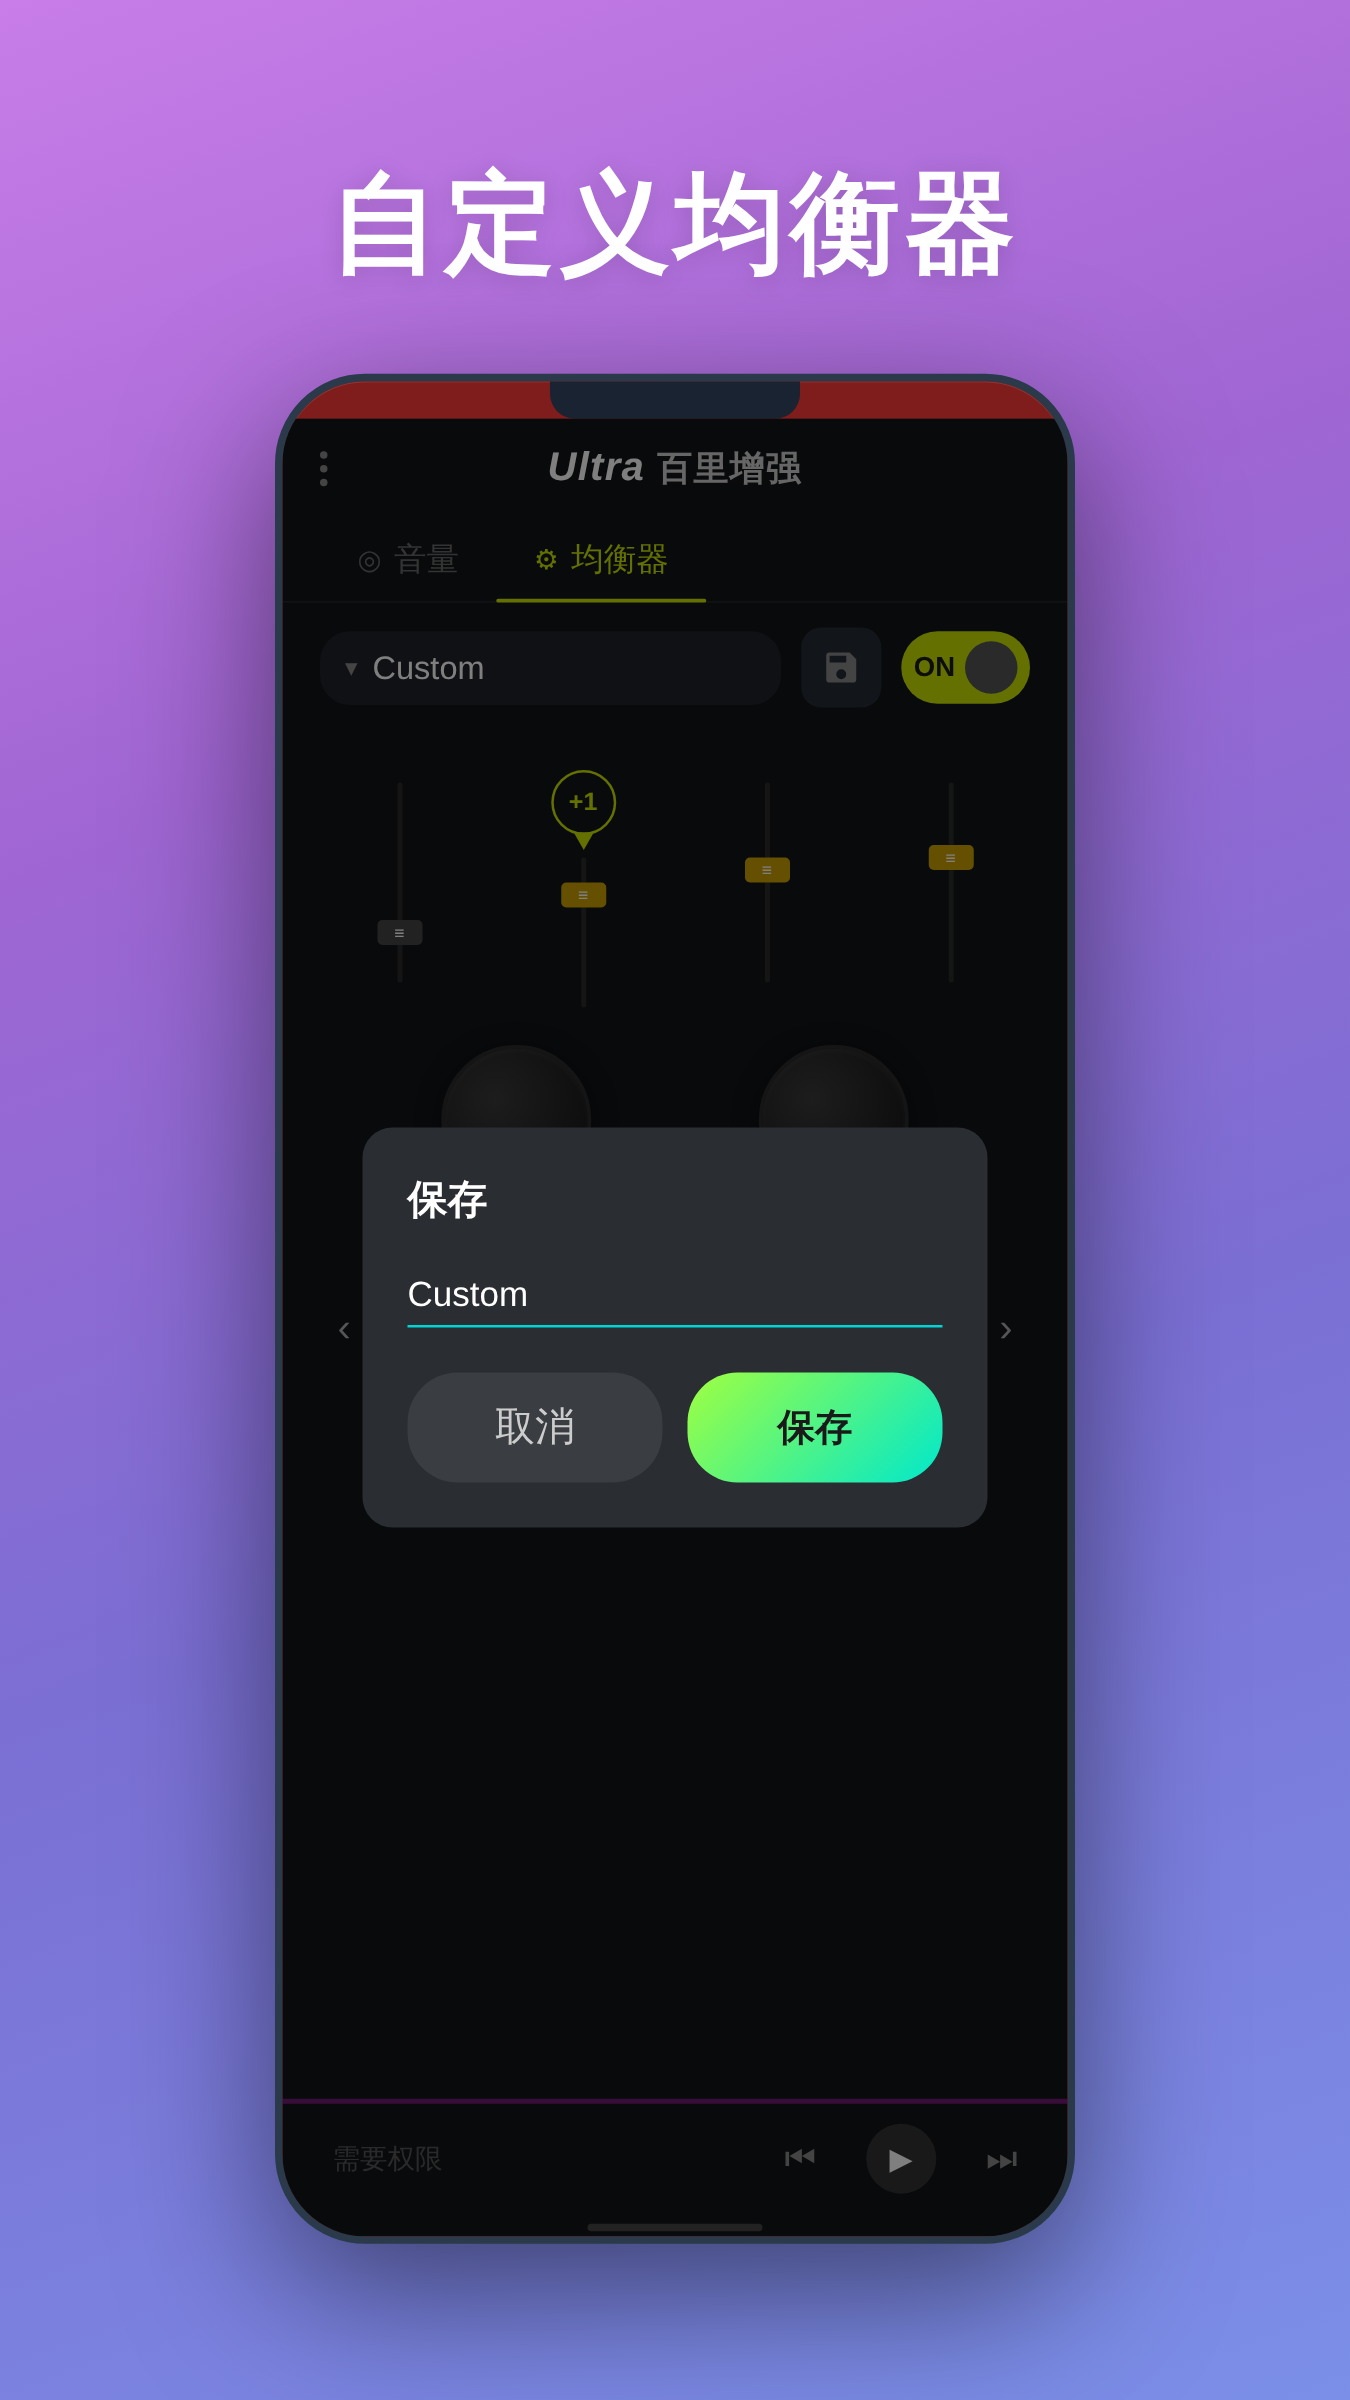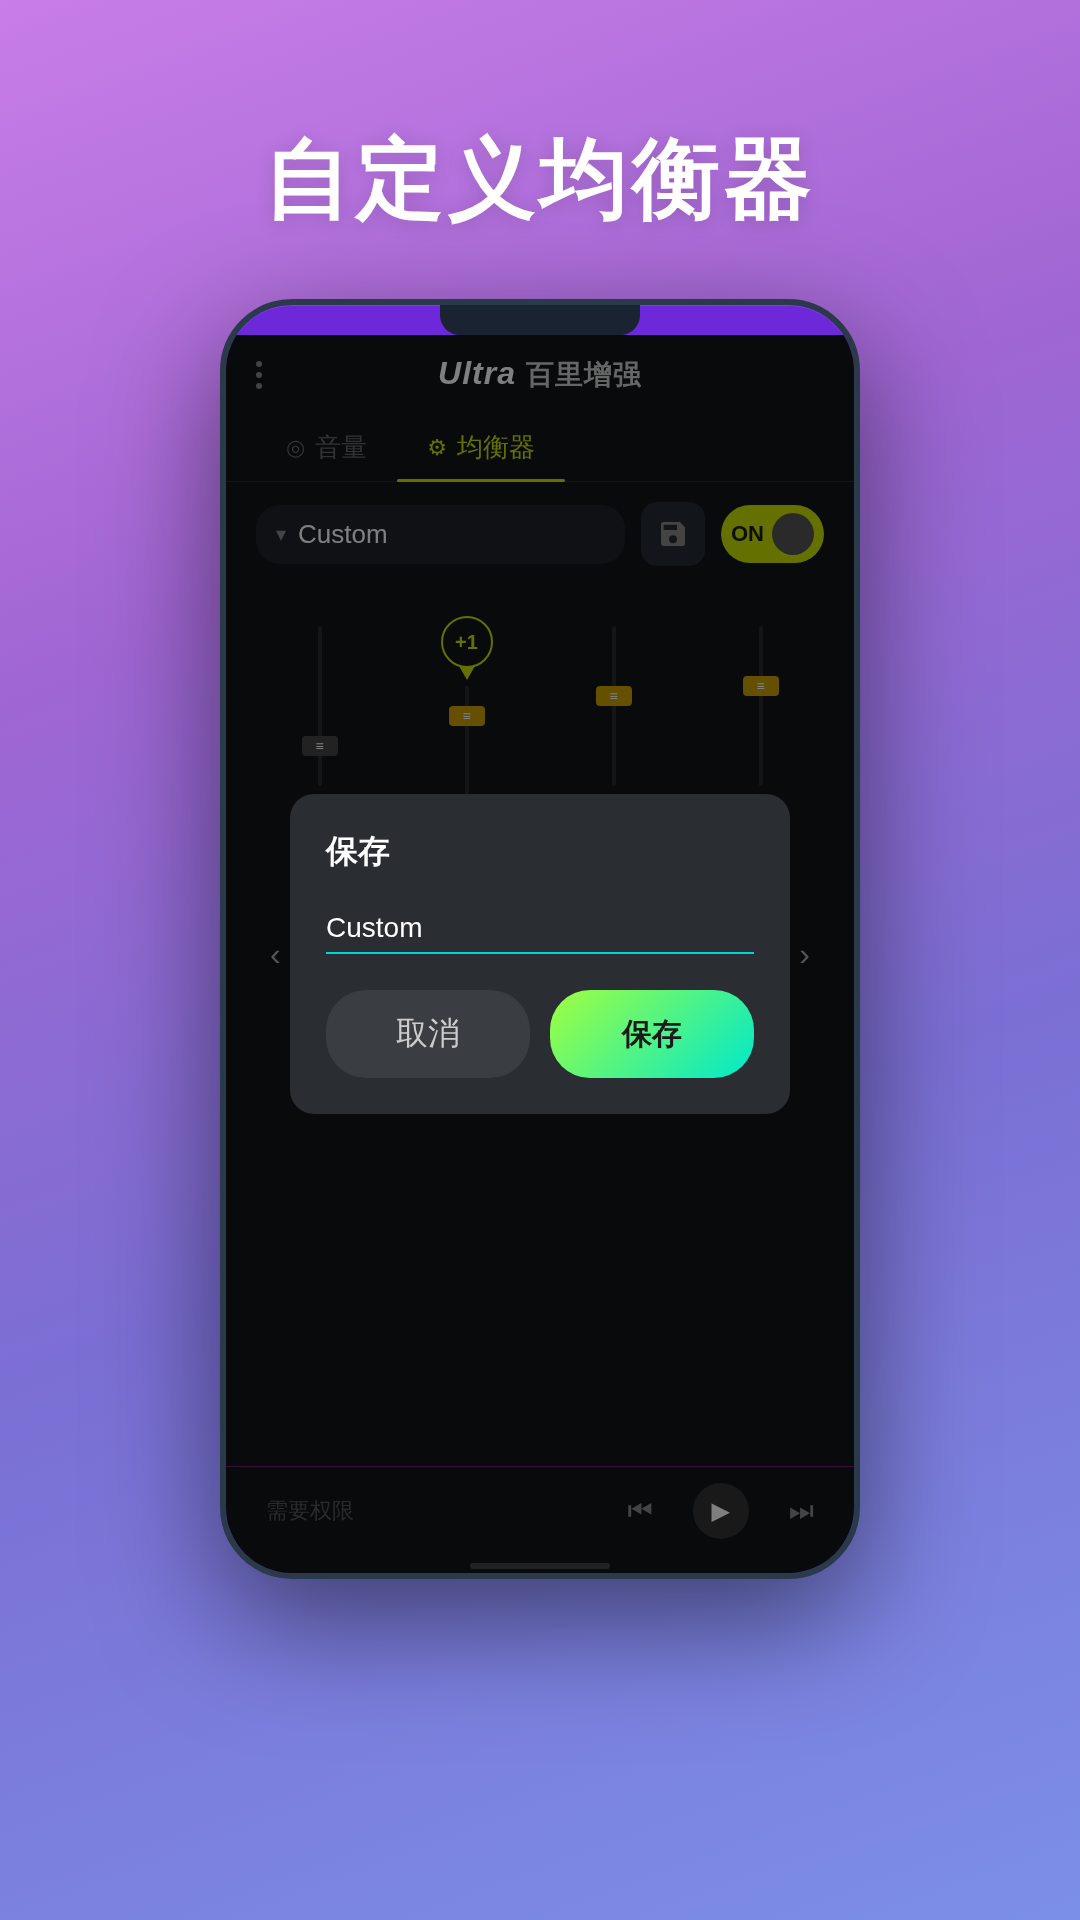--- a/index.html
+++ b/index.html
@@ -23,22 +23,22 @@
       font-weight: 800;
       margin-top: 120px;
       margin-bottom: 60px;
       letter-spacing: 4px;
       text-shadow: 0 2px 20px rgba(0,0,0,0.15);
     }
 
     
     .phone-frame {
       width: 640px;
-      height: 1280px;
-      background: #6d28d9;
+      height: 1496px;
+      background: #7f1d1d;
       border-radius: 72px;
       border: 6px solid #2a3a4a;
       position: relative;
       overflow: hidden;
       box-shadow: 0 40px 120px rgba(0,0,0,0.5), inset 0 1px 0 rgba(255,255,255,0.1);
     }
 
     
     .phone-frame::before {
       content: '';
@@ -349,21 +349,21 @@
       color: #888;
       font-size: 22px;
     }
 
     
     .bottom-nav {
       display: flex;
       align-items: center;
       justify-content: space-between;
       padding: 16px 40px;
-      border-top: 1px solid #701a75;
+      border-top: 4px solid #701a75;
       margin-top: auto;
     }
 
     .bottom-nav-text {
       color: #555;
       font-size: 22px;
     }
 
     .playback-controls {
       display: flex;

